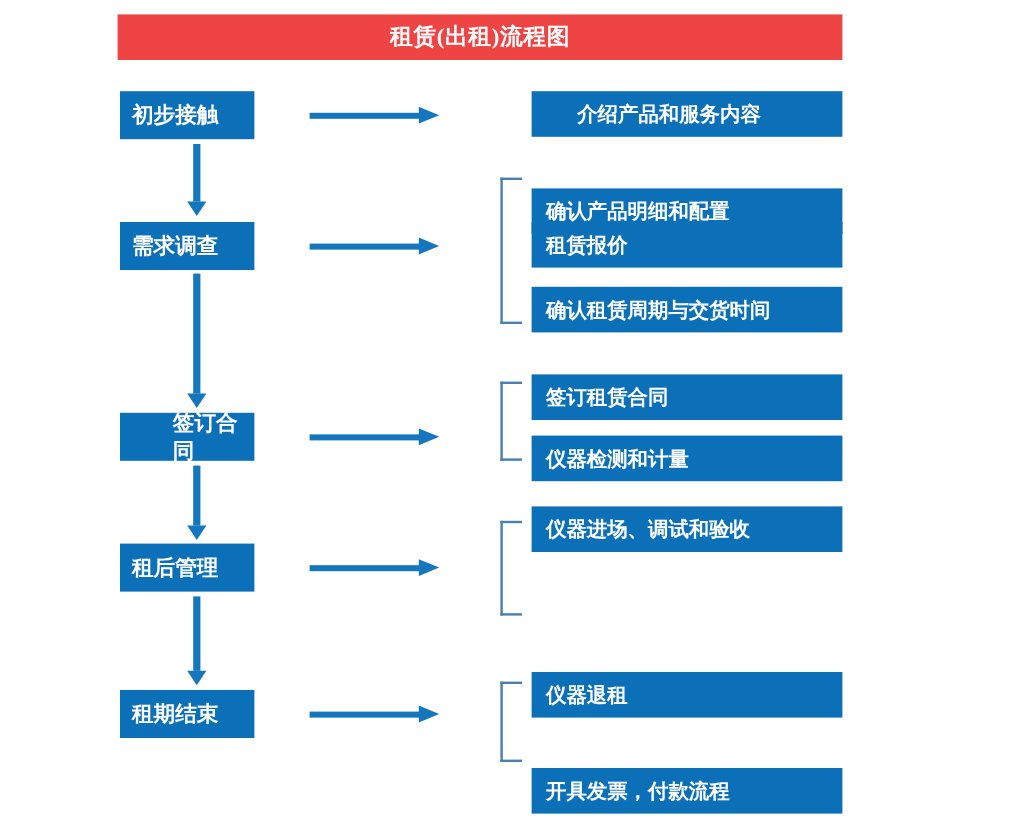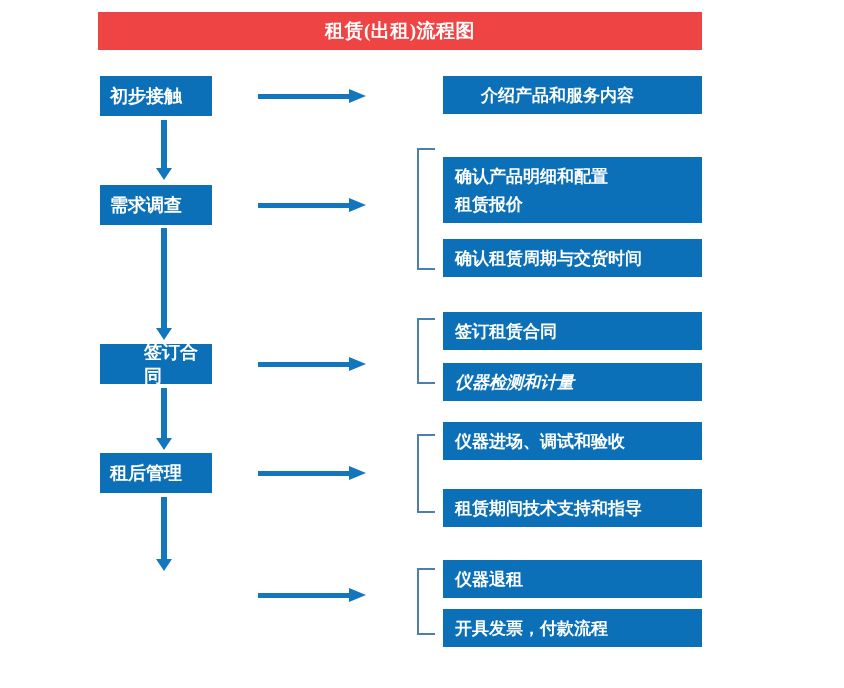--- a/index.html
+++ b/index.html
@@ -139,20 +139,21 @@
   <div class="title-bar">租赁(出租)流程图</div>
 
   <div class="stage-box" style="top:76px;">初步接触</div>
 
   <div class="stage-box" style="top:185px;">需求调查</div>
 
   <div class="stage-box" style="top:344px;padding-left:44px;">签订合同</div>
 
   <div class="stage-box" style="top:453px;text-align:center;">租后管理</div>
 
+  <div class="stage-box" style="top:575px;">租期结束</div>
 
   <div class="v-arrow" style="top:120px; height:60px;">
     <div class="shaft" style="height:48px;"></div>
     <div class="head"></div>
   </div>
 
   <div class="v-arrow" style="top:228px; height:112px;">
     <div class="shaft" style="height:100px;"></div>
     <div class="head"></div>
   </div>
@@ -196,23 +197,22 @@
   <div class="task-box" style="top:76px;padding-left:38px;">介绍产品和服务内容</div>
 
   <div class="task-box" style="top:133px;margin-top:24px;">确认产品明细和配置</div>
 
   <div class="task-box" style="top:185px;">租赁报价</div>
 
   <div class="task-box" style="top:239px;">确认租赁周期与交货时间</div>
 
   <div class="task-box" style="top:312px;">签订租赁合同</div>
 
-  <div class="task-box" style="top:363px;font-style:italic;">仪器检测和计量</div>
+  <div class="task-box" style="top:363px;">仪器检测和计量</div>
 
   <div class="task-box" style="top:422px;">仪器进场、调试和验收</div>
 
-  <div class="task-box" style="top:489px;">租赁期间技术支持和指导</div>
 
   <div class="task-box" style="top:560px;">仪器退租</div>
 
-  <div class="task-box" style="top:609px;">开具发票，付款流程</div>
+  <div class="task-box" style="top:640px;">开具发票，付款流程</div>
 
 </div>
 
 </body></html>

